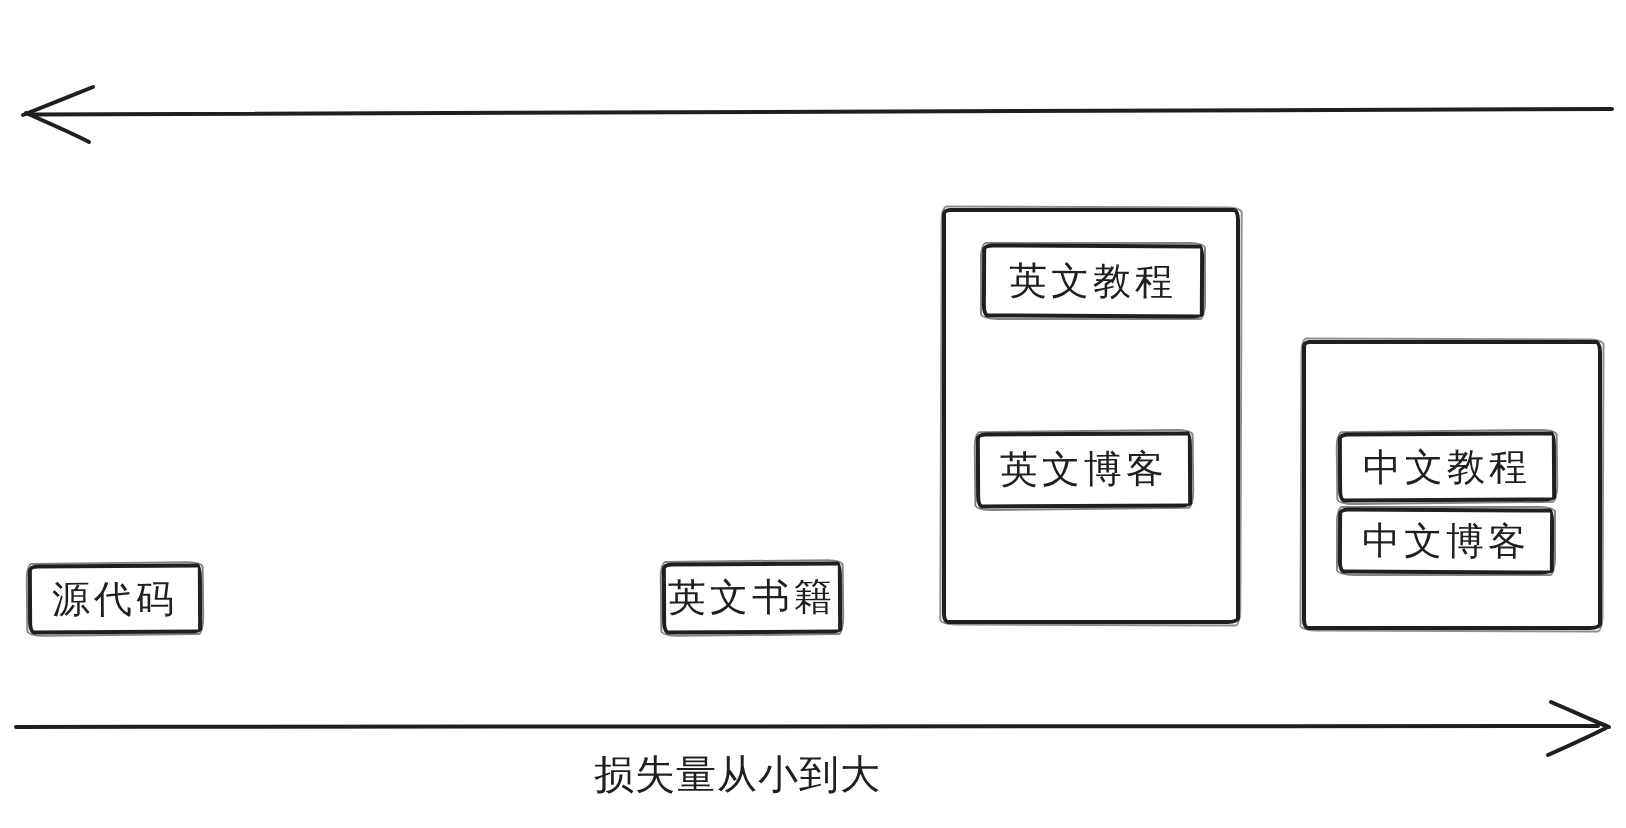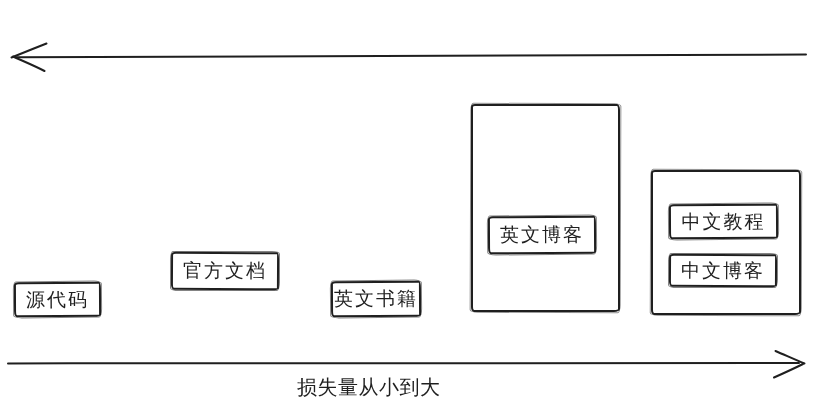--- a/index.html
+++ b/index.html
@@ -95,49 +95,49 @@
   
   .group-1 { left: 471px; top: 104px; width: 149px; height: 208px; }
   .group-2 { left: 651px; top: 170px; width: 150px; height: 145px; }
 
   
   .box-english-tutorials { left: 491px; top: 122px; width: 111px; height: 37px; }
   .box-english-blogs     { left: 488px; top: 188px; width: 108px; height: 38px; }
   .box-chinese-books     { left: 487px; top: 253px; width: 109px; height: 36px; }
 
   
-  .box-chinese-tutorials { left: 669px; top: 176px; width: 109px; height: 35px; }
+  .box-chinese-tutorials { left: 669px; top: 188px; width: 109px; height: 35px; }
   .box-chinese-blogs     { left: 669px; top: 254px; width: 108px; height: 33px; }
 </style>
 </head>
 <body>
 
 <div class="canvas">
 
 
   <svg class="arrow arrow-top" width="813" height="42" viewBox="0 0 813 42">
     <path d="M806 16.5 C 650 17.3, 380 18.2, 16 19.2"></path>
     <path d="M46.5 5.5 C 35 10, 21.5 15.5, 11.5 19.5"></path>
     <path d="M13 18.5 C 23 23, 36 28.5, 44.5 33"></path>
   </svg>
 
   <div class="sketch-box box-source-code tilt-a">
     <span>源代码</span>
   </div>
 
-  <div class="sketch-box box-official-docs tilt-b">
-    <span>官方文档</span>
-  </div>
 
   <div class="sketch-box box-english-books tilt-a">
     <span>英文书籍</span>
   </div>
 
   <div class="group-box group-1"></div>
 
+  <div class="sketch-box box-english-tutorials tilt-b">
+    <span>英文教程</span>
+  </div>
 
   <div class="sketch-box box-english-blogs tilt-a">
     <span>英文博客</span>
   </div>
 
 
   <div class="group-box group-2"></div>
 
   <div class="sketch-box box-chinese-tutorials tilt-a">
     <span>中文教程</span>

